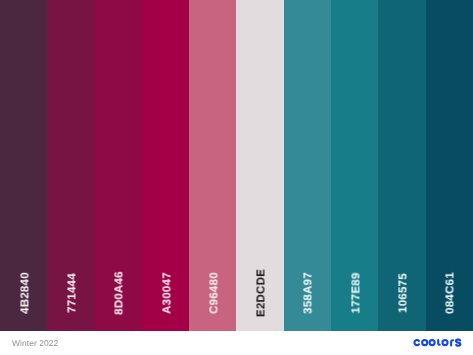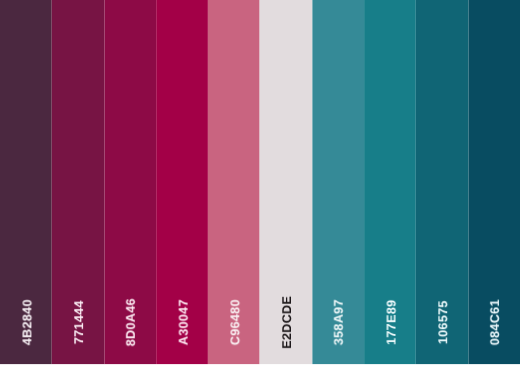--- a/index.html
+++ b/index.html
@@ -98,13 +98,29 @@
       <div class="swatch" style="background: rgb(23, 126, 137);">
         <span class="swatch-label" style="color: rgb(240, 251, 252);">177E89</span>
       </div>
       <div class="swatch" style="background: rgb(16, 101, 117);">
         <span class="swatch-label" style="color: rgb(239, 251, 253);">106575</span>
       </div>
       <div class="swatch" style="background: rgb(8, 76, 97);">
         <span class="swatch-label" style="color: rgb(239, 250, 254);">084C61</span>
       </div>
     </div>
+  <div id="footer">
+    <div id="footer-title" style="color: rgb(144, 144, 144);">Winter 2022</div>
+    <div id="logo">
+      <svg viewBox="0 0 500 120" width="50" height="12" xmlns="http://www.w3.org/2000/svg" aria-label="coolors">
+        <g id="logo-strokes" fill="none" stroke="#1447E6" stroke-width="21" stroke-linecap="round">
+          <path d="M 59.5 39.6 A 25.5 25.5 0 1 0 59.5 72.4"></path>
+          <circle cx="117" cy="56" r="25.5"></circle>
+          <circle cx="191" cy="56" r="25.5"></circle>
+          <path d="M 252 30 L 252 63 A 15 15 0 0 0 267 78"></path>
+          <circle cx="320" cy="56" r="25.5"></circle>
+          <path d="M 381.5 85 L 381.5 50 A 19 17 0 0 1 400.5 33"></path>
+          <path d="M 471.4 34.4 A 22 15.5 0 1 0 451.5 56.5 A 22 15.5 0 1 1 431.6 78.6"></path>
+        </g>
+      </svg>
+    </div>
+  </div>
 </div>
 
 </body></html>

